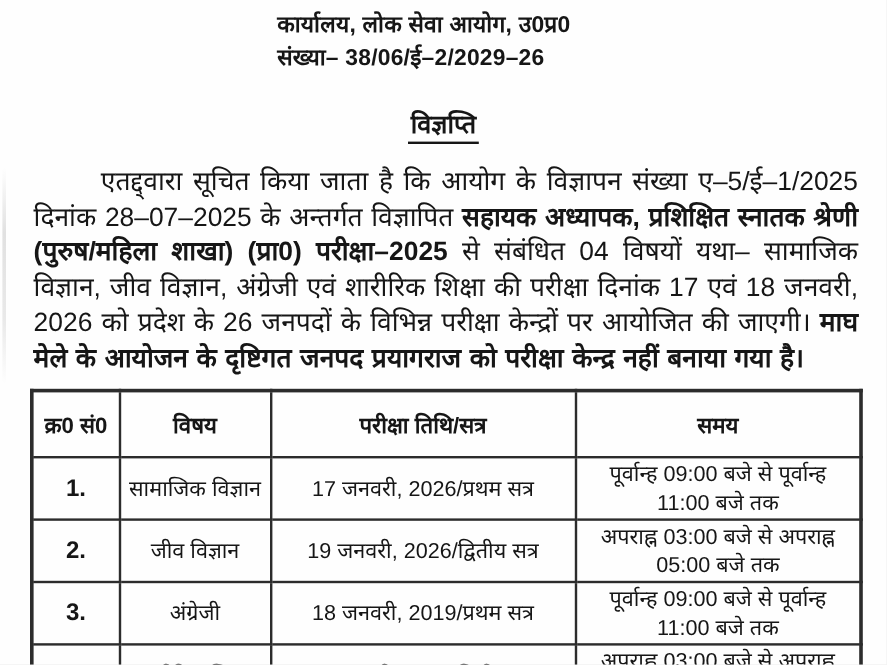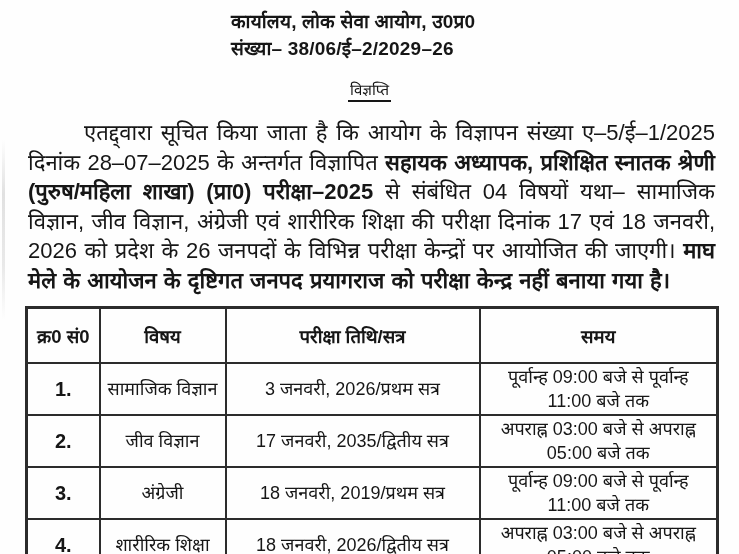--- a/index.html
+++ b/index.html
@@ -29,24 +29,25 @@
     font-size: 19px;
     line-height: 27px;
     letter-spacing: .2px;
   }
   .title-wrap {
     text-align: center;
     margin-top: 17px;
   }
   .notice-title {
     display: inline-block;
-    font-weight: 400;
-    font-size: 15px;
+    font-weight: 700;
+    font-size: 21px;
     border-bottom: 2px solid #161616;
     padding: 0 2px 1px 2px;
+    margin-top: 10px;
   }
   .body-para {
     margin: 16px 24px 0 28px;
     font-size: 22px;
     line-height: 29.5px;
     text-align: justify;
     text-indent: 56px;
     word-spacing: 1px;
   }
   .b { font-weight: 700; }
@@ -112,27 +113,27 @@
         <th>क्र0 सं0</th>
         <th>विषय</th>
         <th>परीक्षा तिथि/सत्र</th>
         <th>समय</th>
       </tr>
     </thead>
     <tbody>
       <tr>
         <td class="sn">1.</td>
         <td>सामाजिक विज्ञान</td>
-        <td>3 जनवरी, 2026/प्रथम सत्र</td>
+        <td>17 जनवरी, 2026/प्रथम सत्र</td>
         <td>पूर्वान्ह 09:00 बजे से पूर्वान्ह 11:00 बजे तक</td>
       </tr>
       <tr>
         <td class="sn">2.</td>
         <td>जीव विज्ञान</td>
-        <td>17 जनवरी, 2035/द्वितीय सत्र</td>
+        <td>19 जनवरी, 2026/द्वितीय सत्र</td>
         <td>अपराह्न 03:00 बजे से अपराह्न 05:00 बजे तक</td>
       </tr>
       <tr>
         <td class="sn">3.</td>
         <td>अंग्रेजी</td>
         <td>18 जनवरी, 2019/प्रथम सत्र</td>
         <td>पूर्वान्ह 09:00 बजे से पूर्वान्ह 11:00 बजे तक</td>
       </tr>
       <tr>
         <td class="sn">4.</td>

